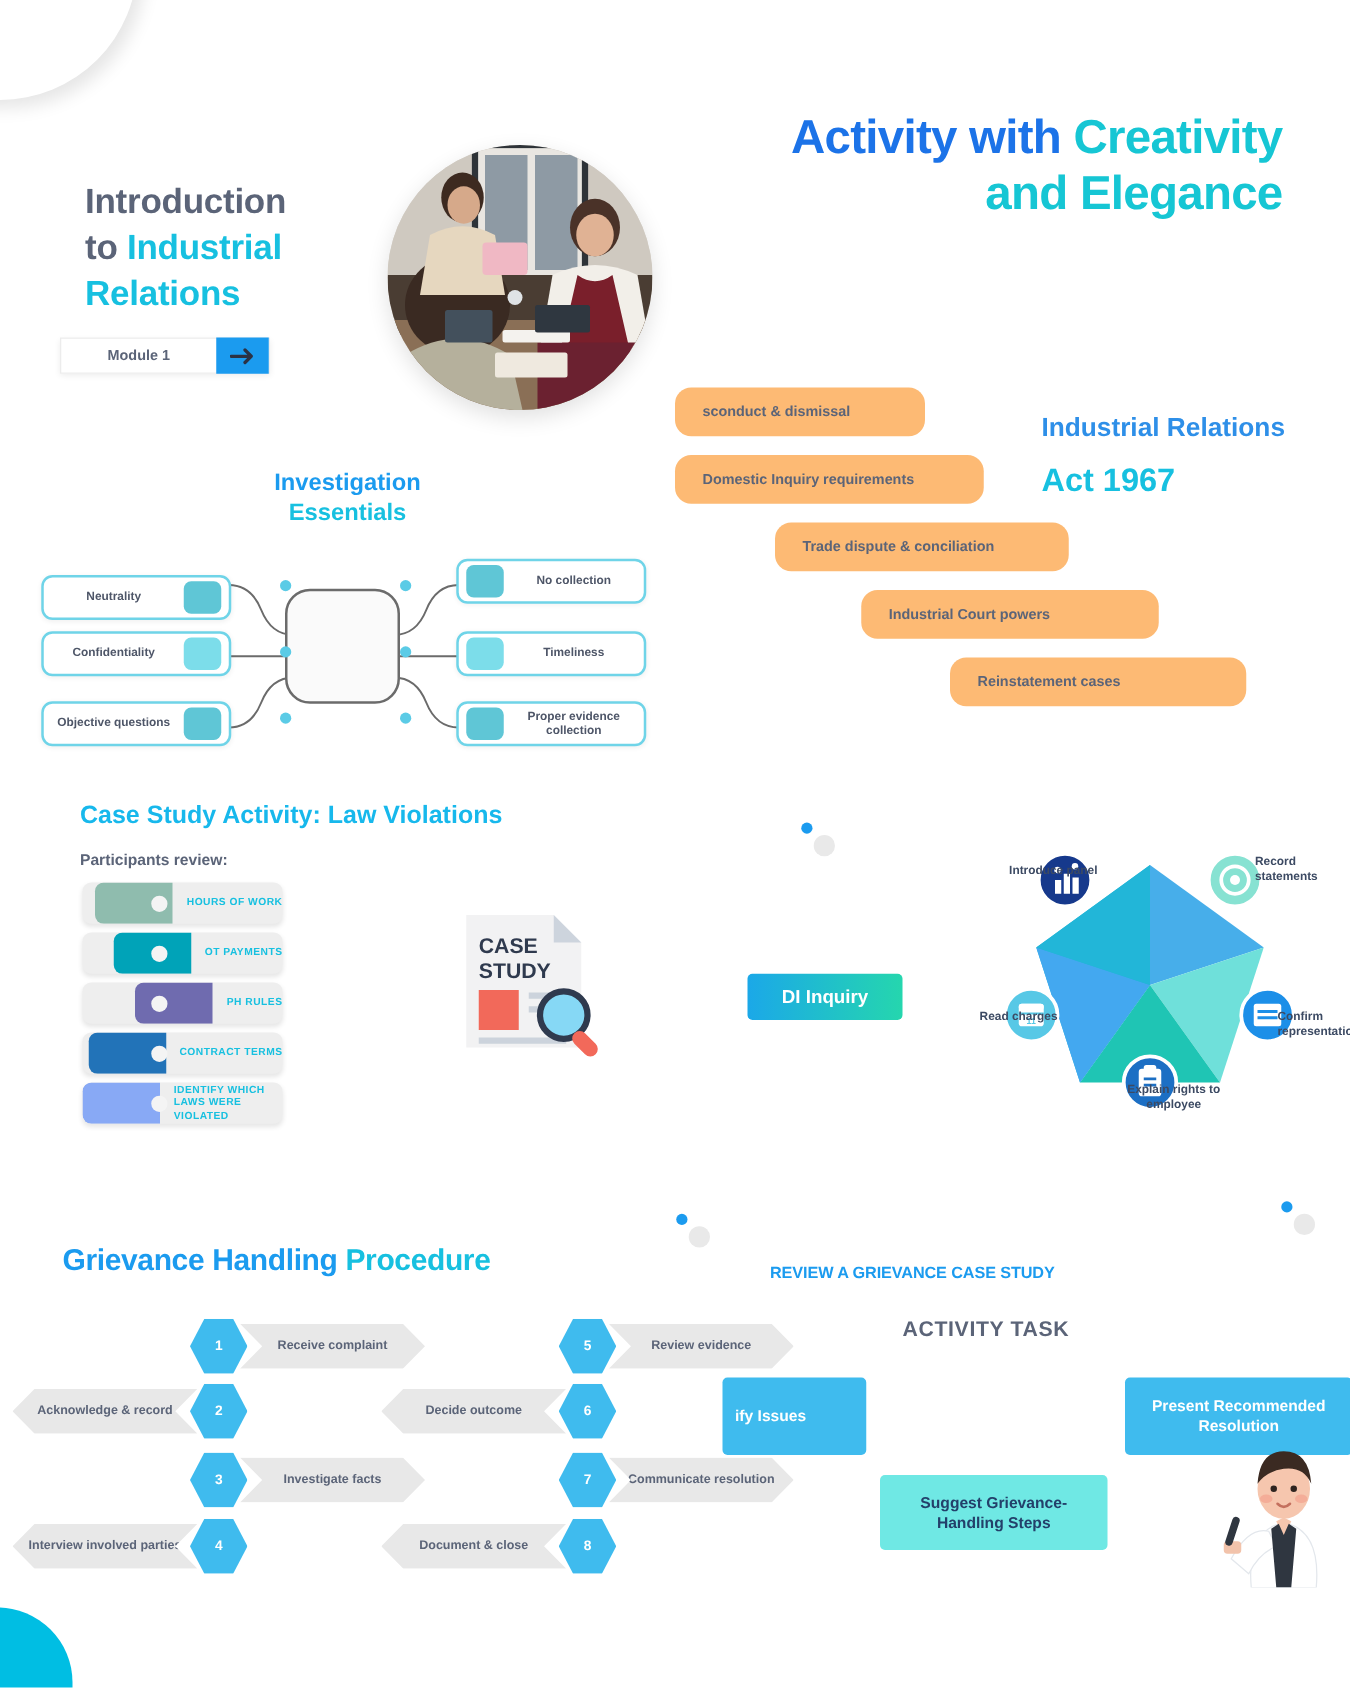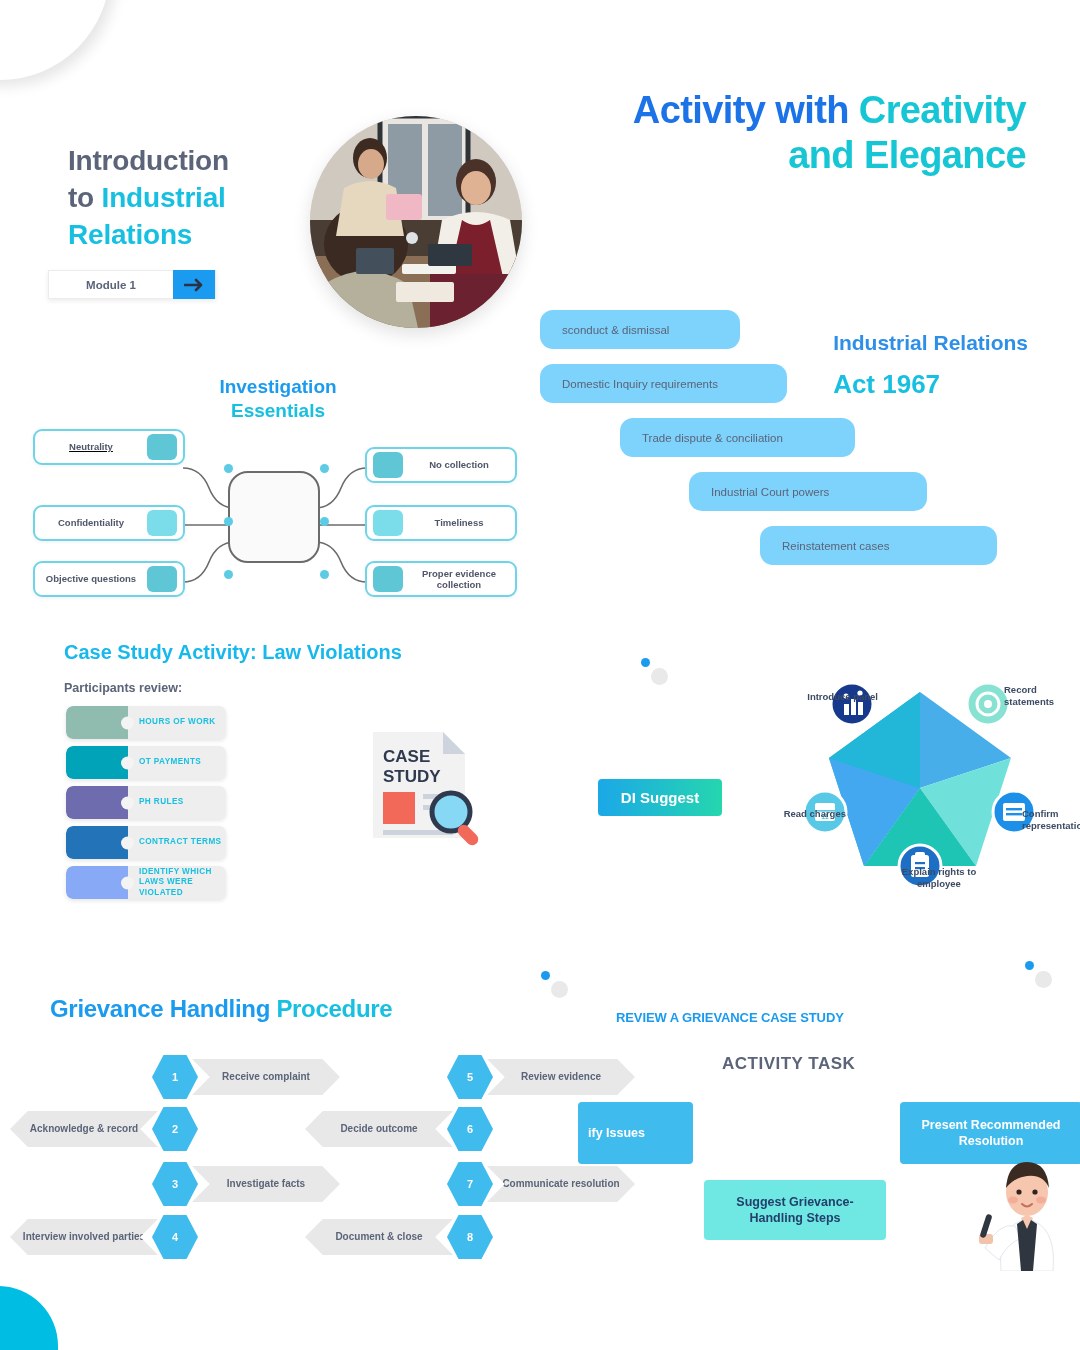--- a/index.html
+++ b/index.html
@@ -72,23 +72,23 @@
   .act-title {
     position: absolute; right: 52px; top: 330px;
     line-height: 1.2;
   }
   .act-title .l1 { font-size: 21px; font-weight: 700; color: #2E8FE8; }
   .act-title .l2 { font-size: 26px; font-weight: 800; color: #17C0E0; margin-top: 14px; }
 
   .pill-stack { position: absolute; left: 520px; top: 310px; width: 560px; }
   .pill {
     position: absolute;
-    background: #7dd3fc; border-radius: 13px;
+    background: #fdba74; border-radius: 13px;
     display: flex; align-items: center;
-    font-size: 11.5px; font-weight: 400; color: #5B6478;
+    font-size: 11.5px; font-weight: 700; color: #5B6478;
     padding: 0 22px;
     height: 39px;
   }
 
   
   .inv-title {
     position: absolute; left: 198px; top: 375px;
     width: 160px; text-align: center;
     font-size: 19px; font-weight: 800; line-height: 1.25;
   }
@@ -132,21 +132,21 @@
   .cs-sub {
     position: absolute; left: 64px; top: 681px;
     font-size: 12.5px; font-weight: 700; color: #5B6478;
   }
   .law-list { position: absolute; left: 66px; top: 706px; width: 160px; }
   .law-row {
     position: relative; height: 33px; margin-bottom: 7px;
     border-radius: 7px; overflow: hidden;
     background: #eeeeee;
     box-shadow: 0 2px 4px rgba(0,0,0,.10);
-    display: flex; align-items: center;
+    display: flex; align-items: center; justify-content: flex-end;
   }
   .law-row .swatch { width: 62px; height: 100%; flex: 0 0 auto; border-radius: 7px 0 0 7px; }
   .law-row .notch {
     position: absolute; left: 55px; top: 50%; transform: translateY(-50%);
     width: 13px; height: 13px; border-radius: 50%; background: #f4f4f4;
   }
   .law-row .ltxt {
     padding-left: 11px; font-size: 8.2px; font-weight: 700;
     color: #17C0E0; letter-spacing: .4px; line-height: 1.25;
   }
@@ -292,21 +292,21 @@
     <path d="M337 142 q-18 0 -26 -20 t-26 -20" stroke="#6b6b6b" stroke-width="1.6" fill="none"></path>
   </svg>
   <div class="inv-hub"></div>
   <div class="dot" style="left:224px;top:464px"></div>
   <div class="dot" style="left:224px;top:517px"></div>
   <div class="dot" style="left:224px;top:570px"></div>
   <div class="dot" style="left:320px;top:464px"></div>
   <div class="dot" style="left:320px;top:517px"></div>
   <div class="dot" style="left:320px;top:570px"></div>
   <div id="inv-left">
-      <div class="inv-node left" style="left: 33px; top: 429px; text-decoration: underline;">
+      <div class="inv-node left" style="left: 33px; top: 460px;">
         <div class="txt">Neutrality</div>
         <div class="chip" style="background: rgb(95, 198, 214);"></div>
       </div>
       <div class="inv-node left" style="left: 33px; top: 505px;">
         <div class="txt">Confidentiality</div>
         <div class="chip" style="background: rgb(124, 221, 234);"></div>
       </div>
       <div class="inv-node left" style="left: 33px; top: 561px;">
         <div class="txt">Objective questions</div>
         <div class="chip" style="background: rgb(95, 198, 214);"></div>
@@ -365,21 +365,21 @@
       <text x="18" y="56" font-family="Liberation Sans, sans-serif" font-size="17" font-weight="700" fill="#2f3a4e">STUDY</text>
       <rect x="18" y="66" width="32" height="32" fill="#f2695a"></rect>
       <rect x="58" y="68" width="30" height="5" fill="#ccd3dc"></rect>
       <rect x="58" y="79" width="30" height="5" fill="#ccd3dc"></rect>
       <rect x="18" y="104" width="70" height="5" fill="#ccd3dc"></rect>
       <circle cx="86" cy="86" r="19" fill="#86d8f5" stroke="#2f3a4e" stroke-width="5"></circle>
       <rect x="97" y="97" width="12" height="24" rx="6" fill="#f2695a" transform="rotate(-45 103 109)"></rect>
     </svg>
   </div>
 
-  <div class="di-badge">DI Suggest</div>
+  <div class="di-badge">DI Inquiry</div>
   <div class="pent-wrap">
     <svg width="320" height="250" viewBox="0 0 320 250">
       <g transform="translate(160,128)">
         <path d="M0,-96 L-91,-30 L-56,78 L0,0 Z" fill="#22B6D8"></path>
         <path d="M0,-96 L91,-30 L56,78 L0,0 Z" fill="#47AEEA" transform="rotate(0)" style="display:none"></path>
         <path d="M0,-96 L91,-30 L0,0 Z" fill="#47AEEA"></path>
         <path d="M91,-30 L56,78 L0,0 Z" fill="#6FE0DA"></path>
         <path d="M56,78 L-56,78 L0,0 Z" fill="#1FC5B4"></path>
         <path d="M-56,78 L-91,-30 L0,0 Z" fill="#43A8F0"></path>
         <path d="M0,-96 L-91,-30 L0,0 Z" fill="#22B6D8"></path>

